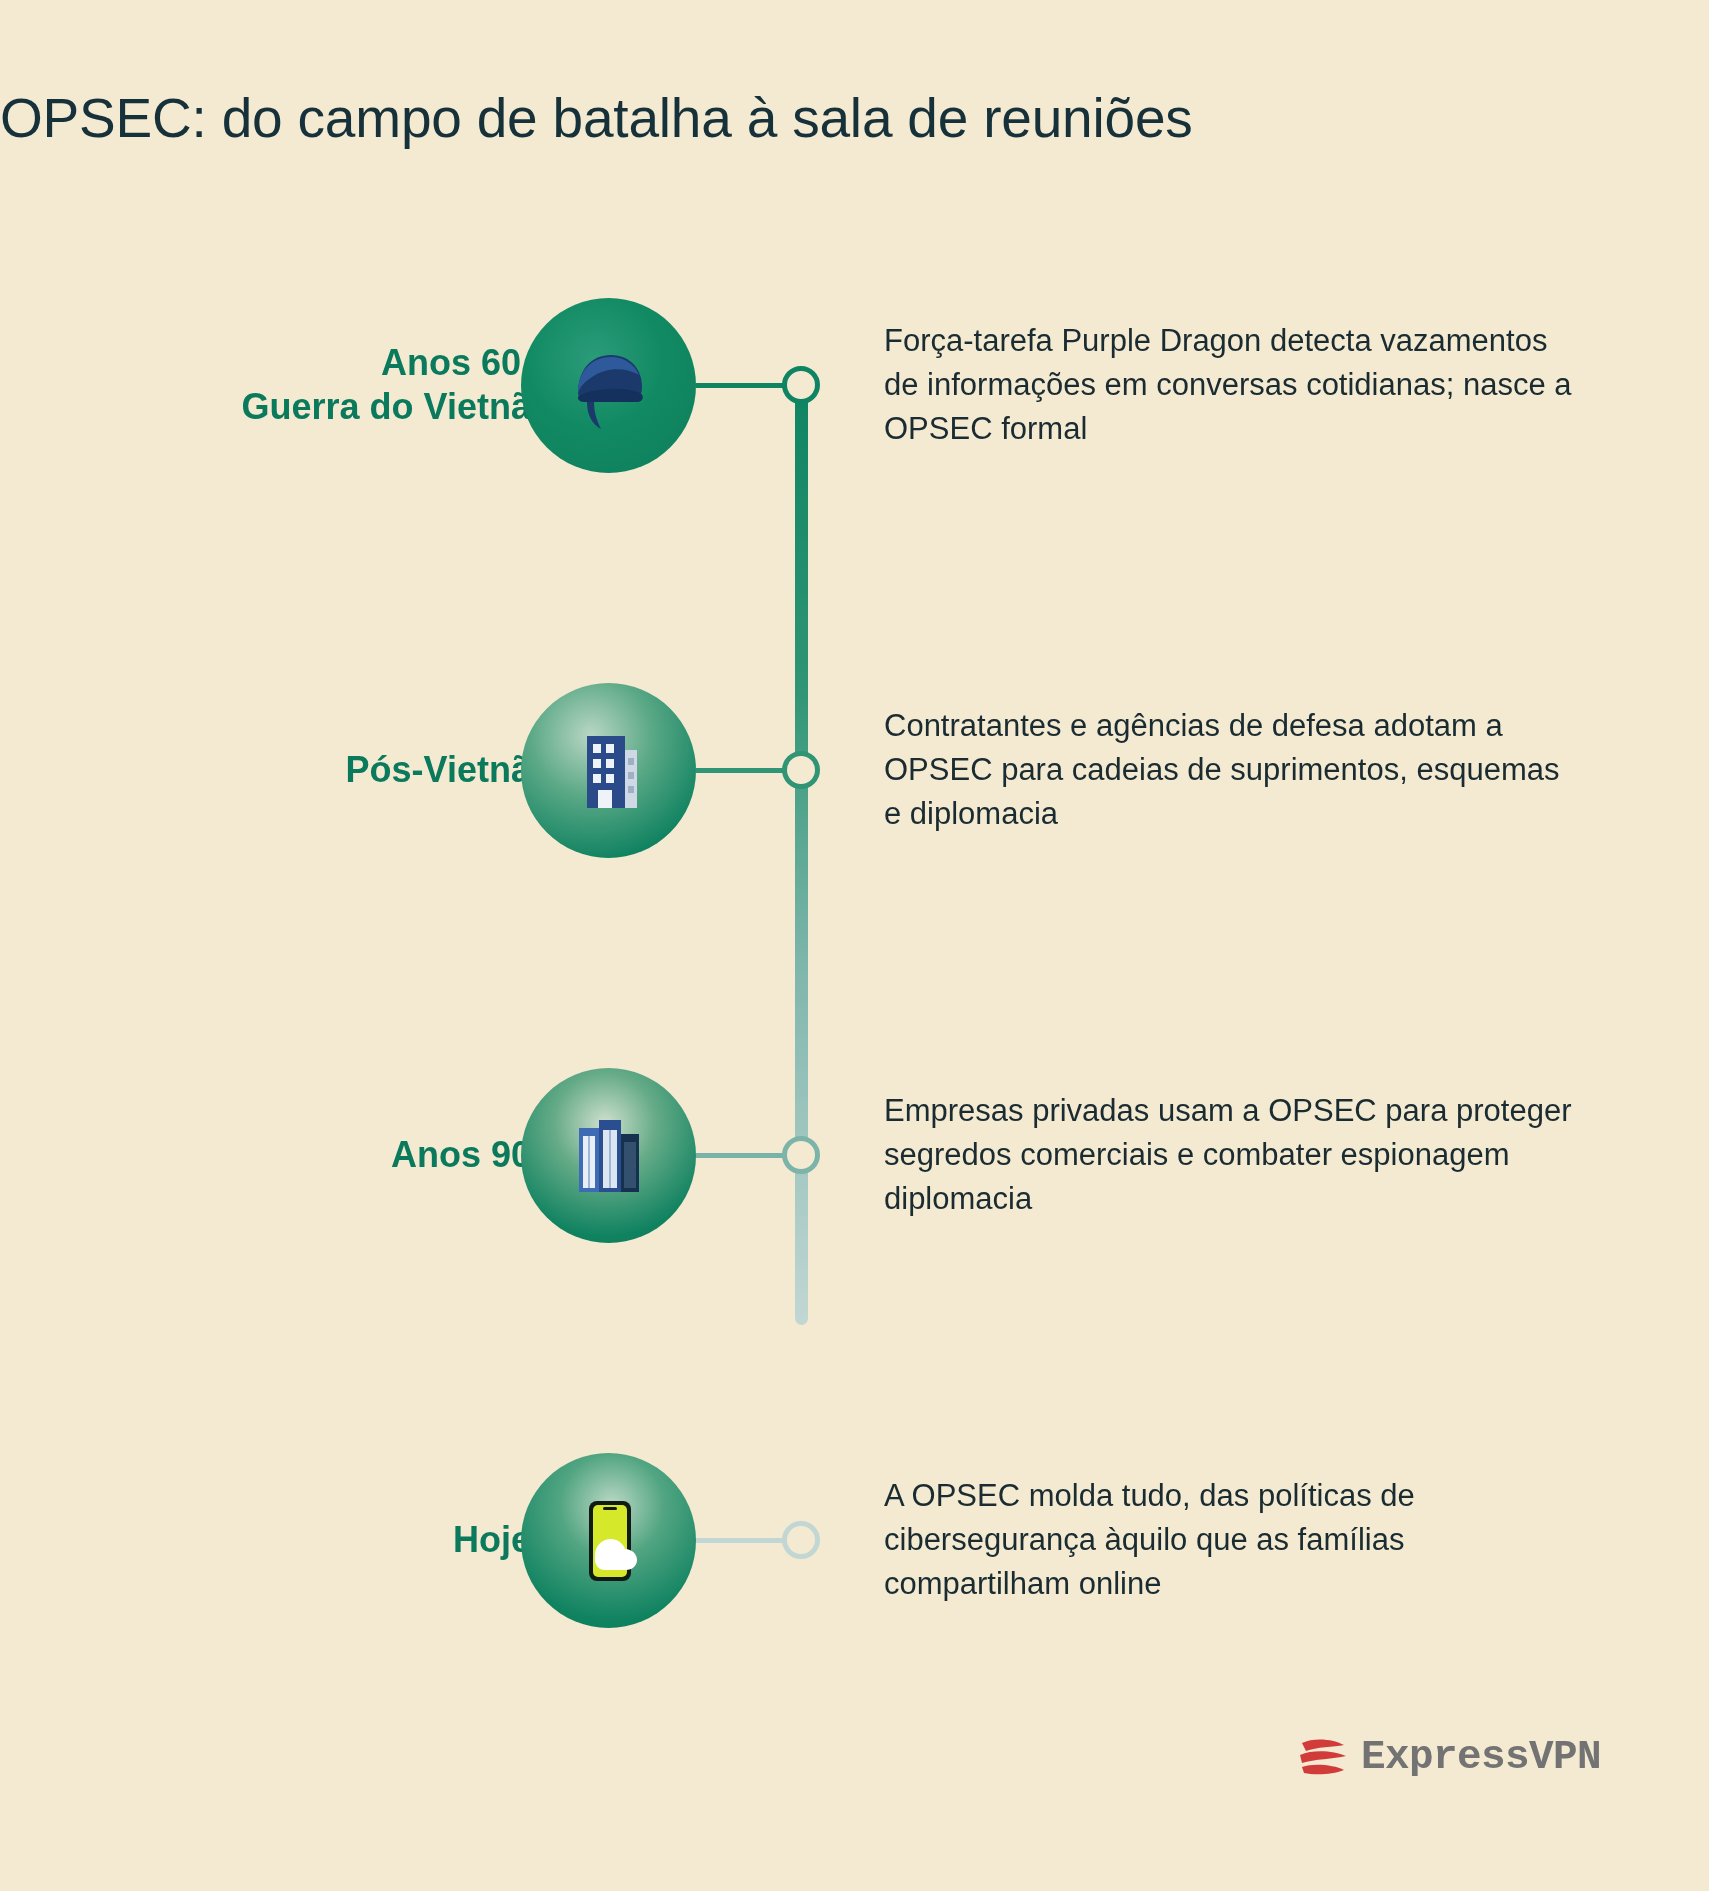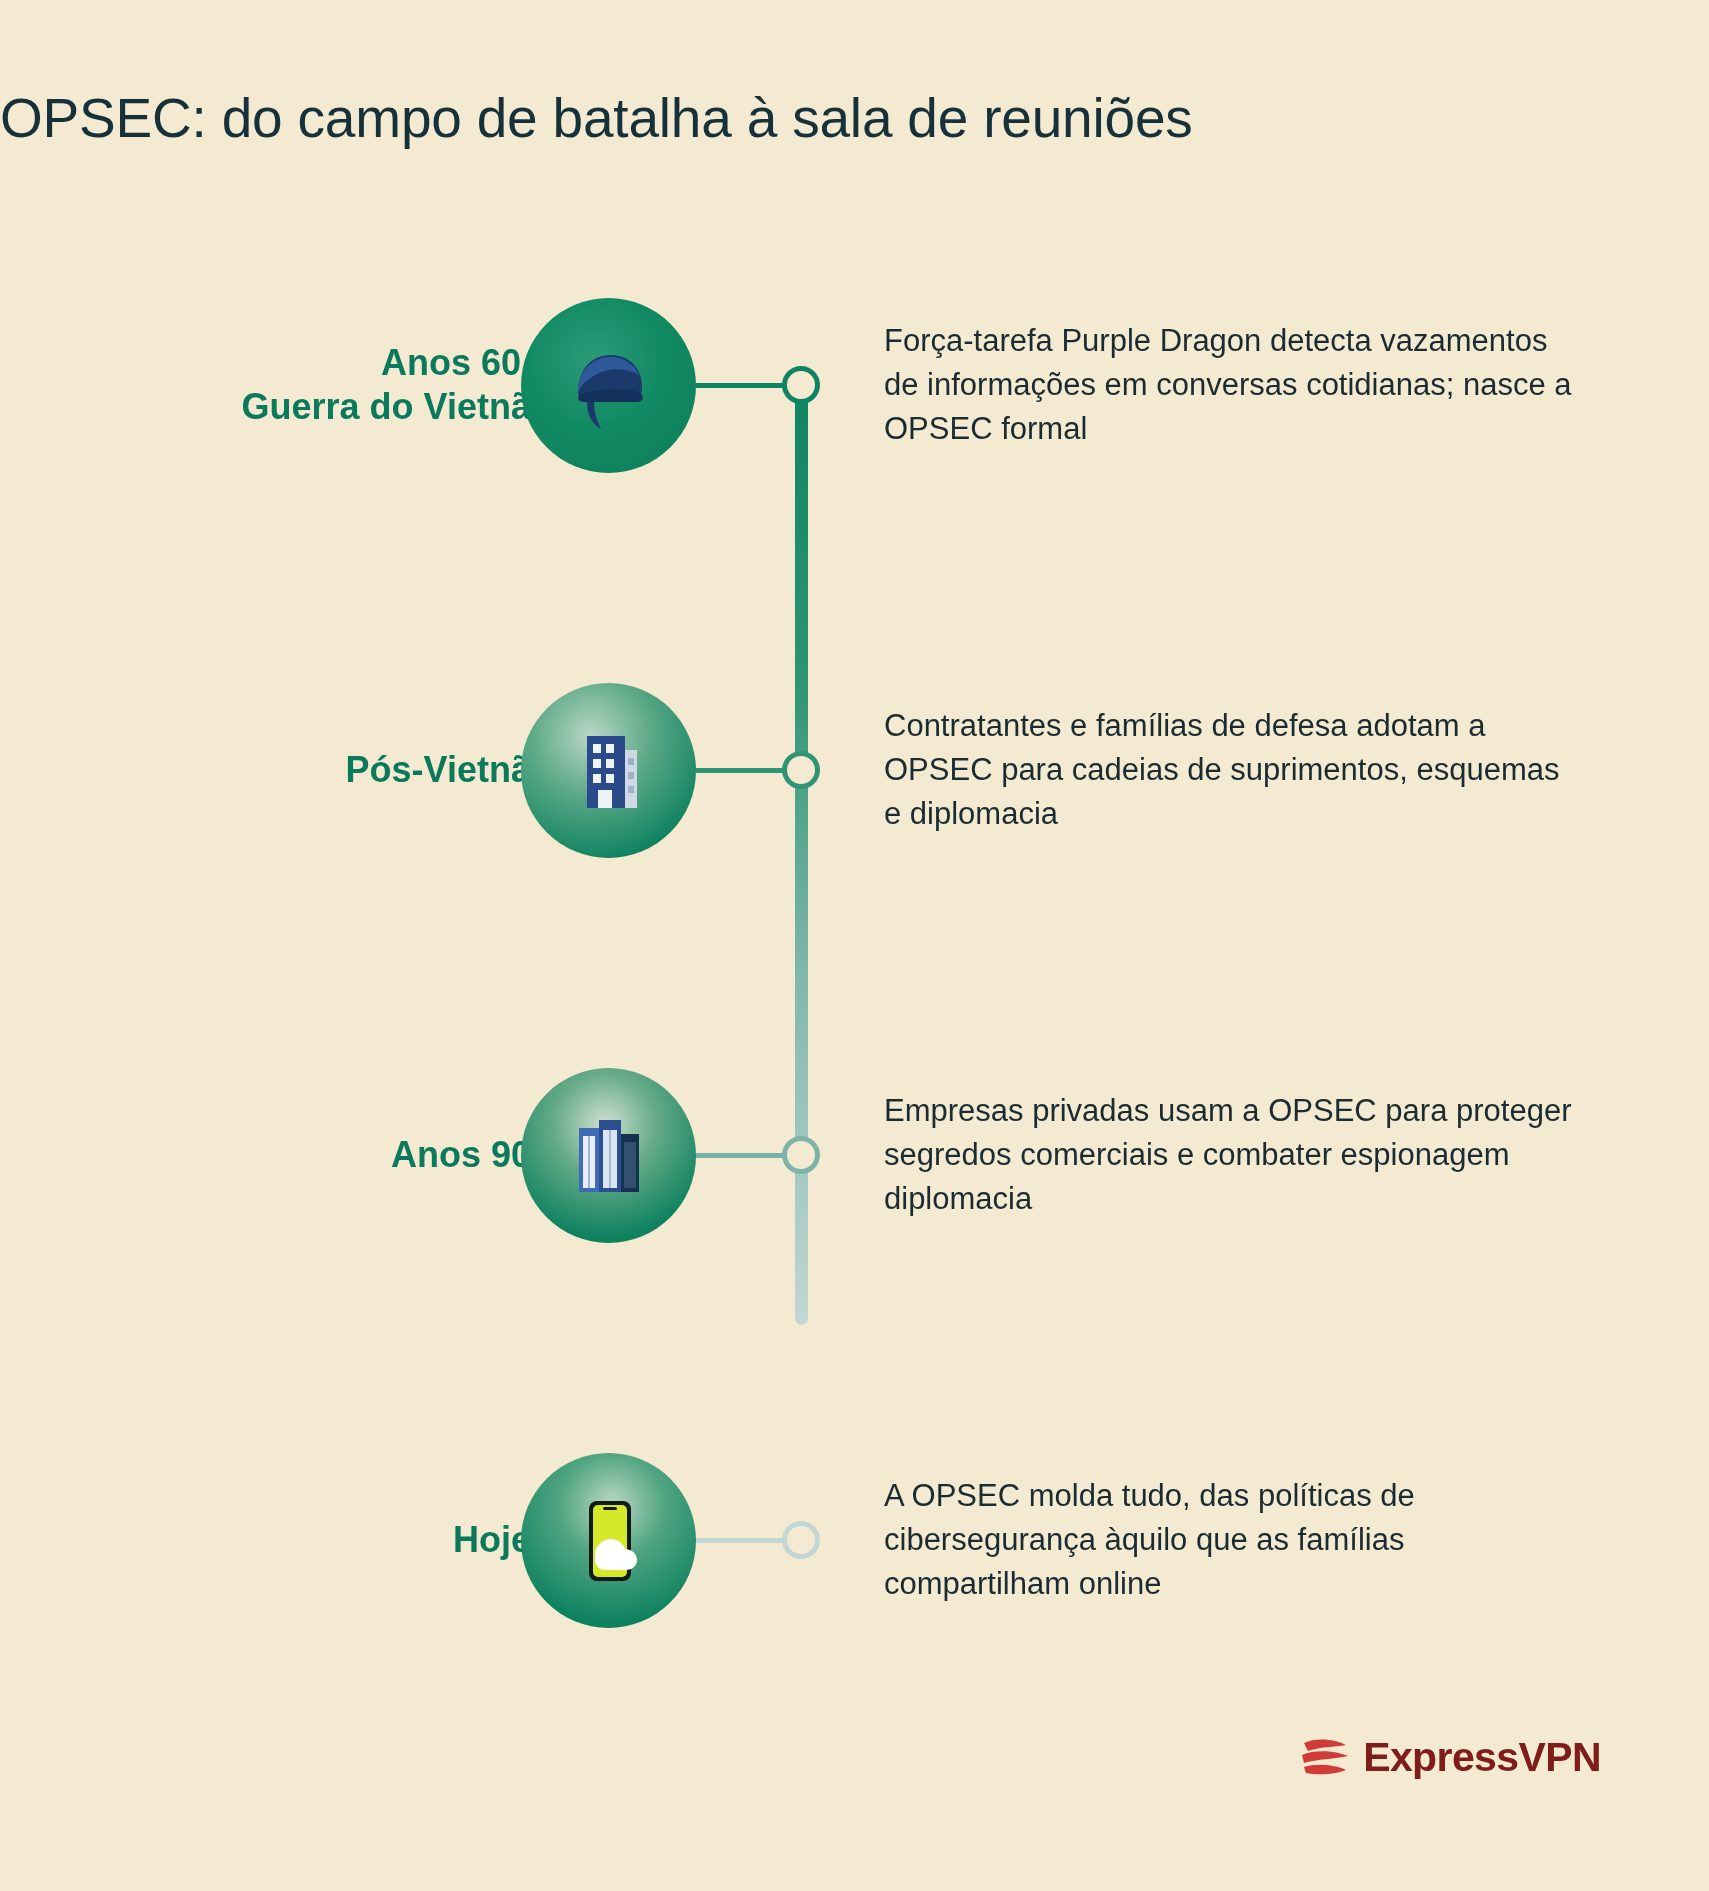--- a/index.html
+++ b/index.html
@@ -122,22 +122,23 @@
     position: absolute;
     right: 108px;
     bottom: 110px;
     display: flex;
     align-items: center;
     gap: 11px;
   }
   .logo-text {
     font-size: 41px;
     font-weight: bold;
-    color: #7f1d1d;
+    color: #737373;
     letter-spacing: -0.6px;
+    font-family: Liberation Mono, monospace;
   }
 </style>
 </head>
 <body>
 
 <div class="title">OPSEC: do campo de batalha à sala de reuniões</div>
 
 <div class="spine"></div>
 
 <div class="row row-0">
@@ -175,21 +176,21 @@
       <rect x="44" y="74" width="14" height="18" fill="#eef3fa"></rect>
       <rect x="74" y="42" width="6" height="7" fill="#9fb0c6"></rect>
       <rect x="74" y="56" width="6" height="7" fill="#9fb0c6"></rect>
       <rect x="74" y="70" width="6" height="7" fill="#9fb0c6"></rect>
     </svg>
   </div>
 
   <div class="connector connector-1"></div>
   <div class="node node-1"></div>
 
-  <div class="desc">Contratantes e famílias de defesa adotam a OPSEC para cadeias de suprimentos, esquemas e diplomacia</div>
+  <div class="desc">Contratantes e agências de defesa adotam a OPSEC para cadeias de suprimentos, esquemas e diplomacia</div>
 </div>
 
 <div class="row row-2">
   <div class="label">Anos 90</div>
 
   <div class="badge badge-2">
     <svg width="112" height="112" viewBox="0 0 112 112">
       <rect x="26" y="28" width="20" height="64" fill="#3f6bb5"></rect>
       <rect x="46" y="20" width="22" height="72" fill="#2a4e8f"></rect>
       <rect x="68" y="34" width="18" height="58" fill="#16314f"></rect>

